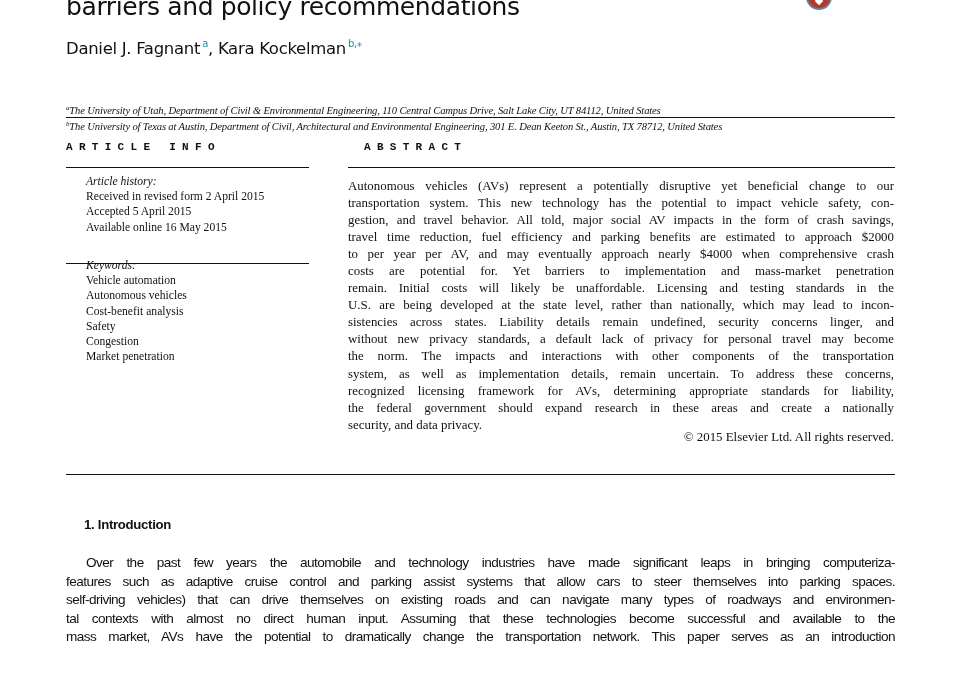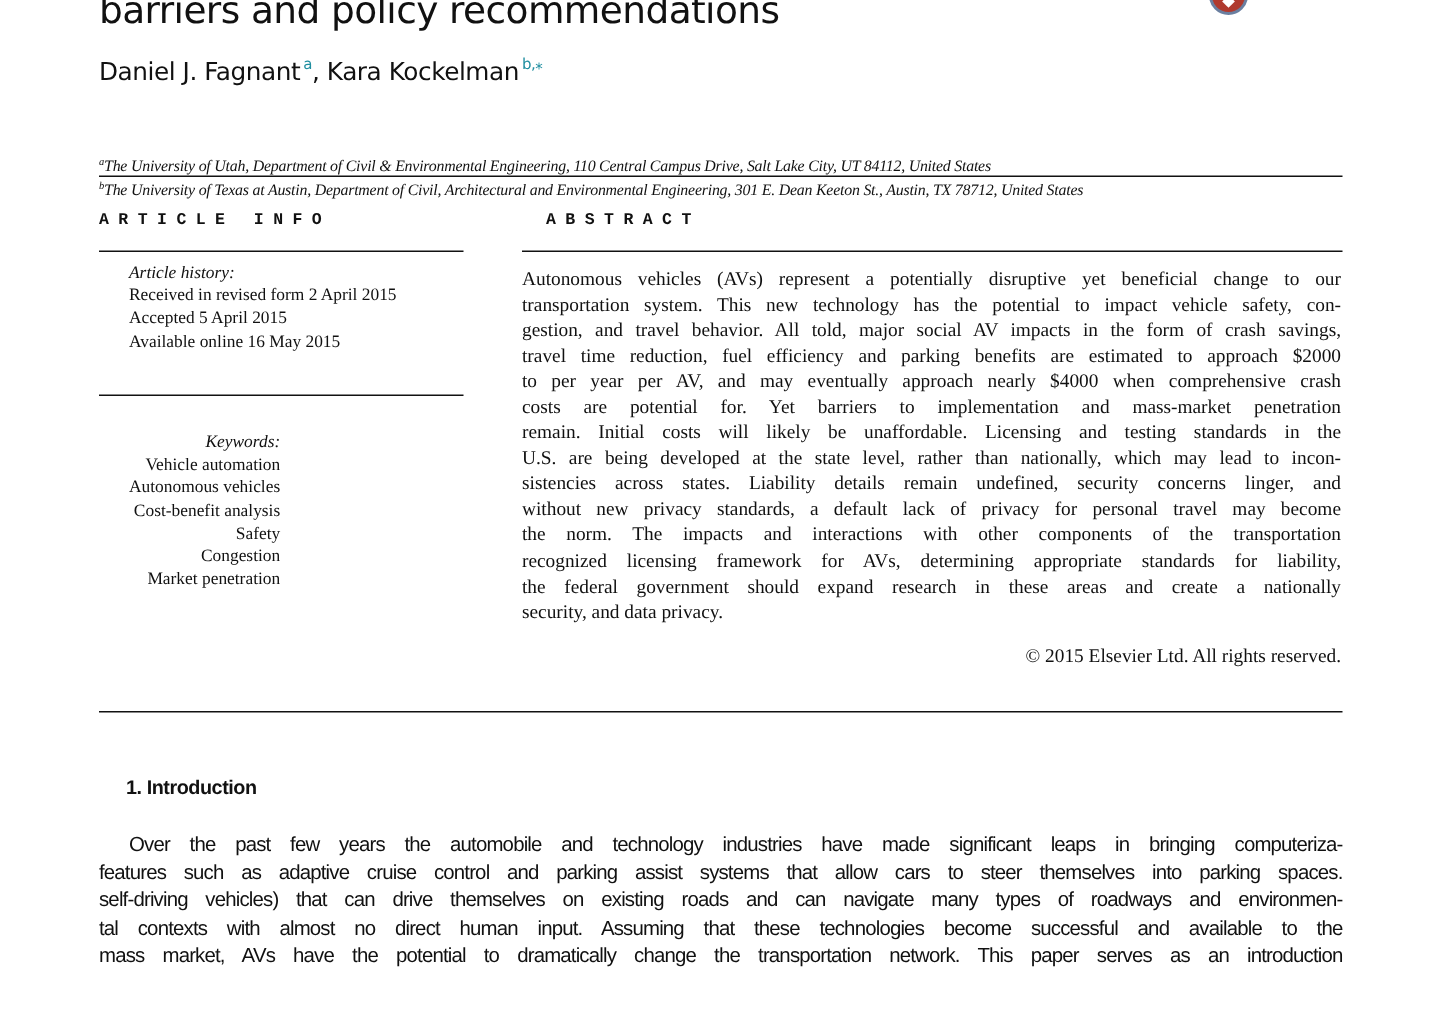--- a/index.html
+++ b/index.html
@@ -50,21 +50,21 @@
 
 <div class="abs info-text" style="top:174px;">
   <div class="lbl">Article history:</div>
   <div>Received in revised form 2 April 2015</div>
   <div>Accepted 5 April 2015</div>
   <div>Available online 16 May 2015</div>
 </div>
 
 <div class="abs rule" style="left:66px; top:263px; width:243px;"></div>
 
-<div class="abs info-text" style="top:287px;text-align:right;">
+<div class="abs info-text" style="top:258px;">
   <div class="lbl">Keywords:</div>
   <div>Vehicle automation</div>
   <div>Autonomous vehicles</div>
   <div>Cost-benefit analysis</div>
   <div>Safety</div>
   <div>Congestion</div>
   <div>Market penetration</div>
 </div>
 
 <div class="abs abstract">
@@ -72,20 +72,21 @@
   <span class="line">transportation system. This new technology has the potential to impact vehicle safety, con-</span>
   <span class="line">gestion, and travel behavior. All told, major social AV impacts in the form of crash savings,</span>
   <span class="line">travel time reduction, fuel efficiency and parking benefits are estimated to approach $2000</span>
   <span class="line">to per year per AV, and may eventually approach nearly $4000 when comprehensive crash</span>
   <span class="line">costs are potential for. Yet barriers to implementation and mass-market penetration</span>
   <span class="line">remain. Initial costs will likely be unaffordable. Licensing and testing standards in the</span>
   <span class="line">U.S. are being developed at the state level, rather than nationally, which may lead to incon-</span>
   <span class="line">sistencies across states. Liability details remain undefined, security concerns linger, and</span>
   <span class="line">without new privacy standards, a default lack of privacy for personal travel may become</span>
   <span class="line">the norm. The impacts and interactions with other components of the transportation</span>
+  <span class="line">system, as well as implementation details, remain uncertain. To address these concerns,</span>
   <span class="line">recognized licensing framework for AVs, determining appropriate standards for liability,</span>
   <span class="line">the federal government should expand research in these areas and create a nationally</span>
   <span class="line last">security, and data privacy.</span>
 </div>
 
 <div class="abs copyright">© 2015 Elsevier Ltd. All rights reserved.</div>
 
 <div class="abs rule" style="left:66px; top:474px; width:829px;"></div>
 
 <div class="abs intro-head">1. Introduction</div>

